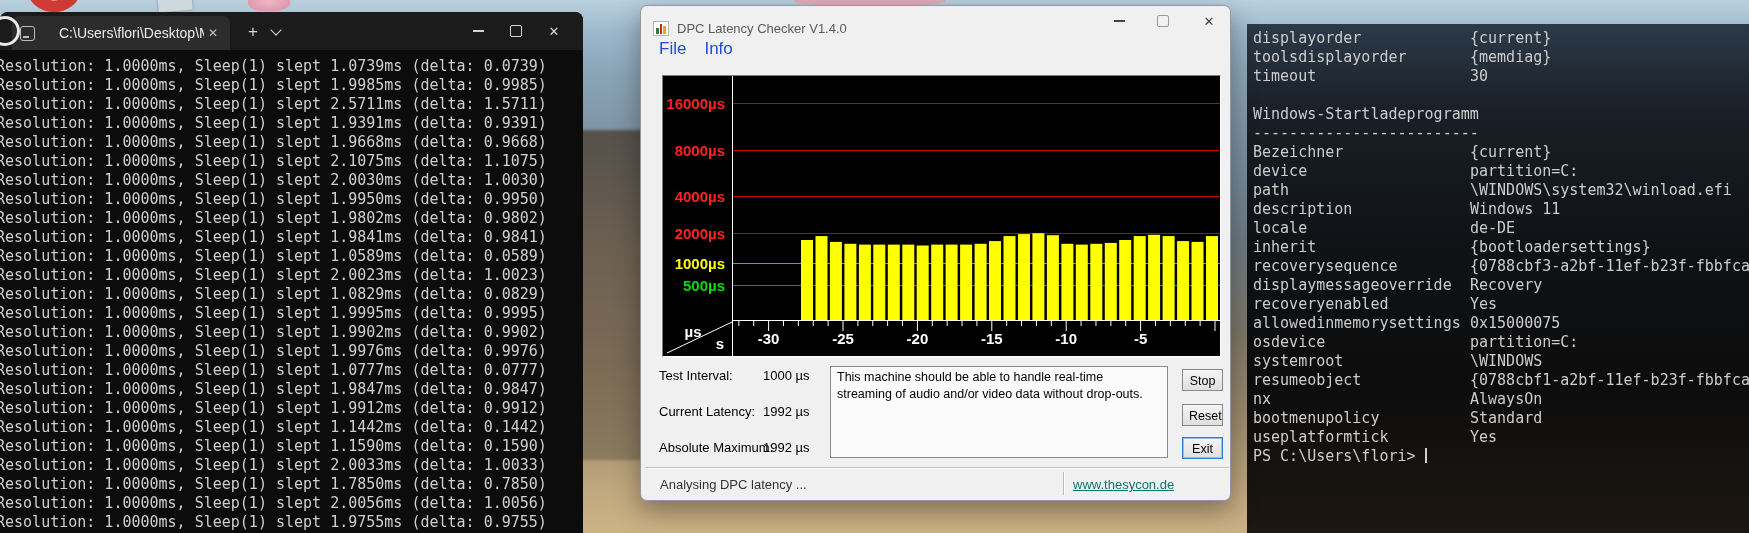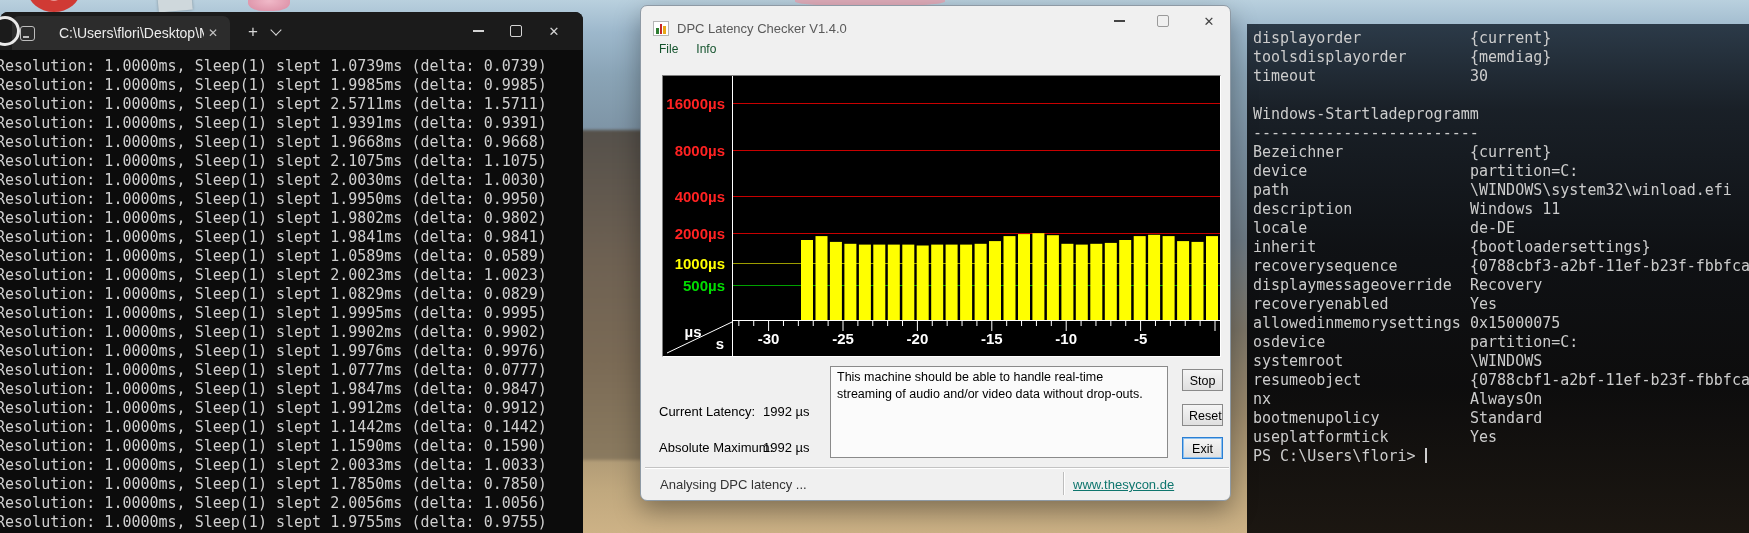--- a/index.html
+++ b/index.html
@@ -58,21 +58,21 @@
   .d-appicon i{display:block;width:3px;}
   .d-appicon .g{height:6px;background:#2e7d32;}
   .d-appicon .r{height:10px;background:#c62828;}
   .d-appicon .y{height:8px;background:#e6a817;}
   .d-title{margin-left:8px;font-size:13px;color:#5a5a5a;}
   .d-ctl{position:absolute;top:0;width:32px;height:30px;display:flex;align-items:center;justify-content:center;}
   .d-min{left:462px;} .d-max{left:506px;} .d-close{left:552px;}
   .d-min .bar-min{background:#444;}
   .d-max .box-max{border-color:#9a9a9a;}
   .d-close .x-glyph{color:#444;}
-  .d-menubar{height:25px;display:flex;align-items:center;padding-left:9px;font-size:12px;color:#14532d;}
+  .d-menubar{height:25px;display:flex;align-items:center;padding-left:9px;font-size:17px;color:#1d4ed8;}
   .d-menu-item{padding:2px 9px;}
   .d-chart{position:absolute;left:21px;top:69px;width:557px;height:280px;background:#000;
     border-top:1px solid #7e7e7e;border-left:1px solid #7e7e7e;
     border-bottom:1px solid #ffffff;border-right:1px solid #ffffff;box-sizing:content-box;}
   .d-stat{position:absolute;left:18px;font-size:13px;color:#000;width:340px;}
   .d-stat .v{position:absolute;left:104px;}
   .d-msgbox{position:absolute;left:189px;top:360px;width:338px;height:92px;background:#fbfbfb;
     border:1px solid #8a8a8a;box-sizing:border-box;font-size:12.5px;line-height:17px;
     color:#000;padding:2px 6px;}
   .d-btn{position:absolute;left:541px;width:41px;height:22px;border:1px solid #8a8a8a;border-radius:0;
@@ -235,20 +235,24 @@
           <text x="180" y="268" fill="#ffffff" text-anchor="middle" font-family="&quot;Liberation Sans&quot;, sans-serif" font-size="15" font-weight="700">-25</text>
           <text x="254.39999999999998" y="268" fill="#ffffff" text-anchor="middle" font-family="&quot;Liberation Sans&quot;, sans-serif" font-size="15" font-weight="700">-20</text>
           <text x="328.79999999999995" y="268" fill="#ffffff" text-anchor="middle" font-family="&quot;Liberation Sans&quot;, sans-serif" font-size="15" font-weight="700">-15</text>
           <text x="403.2" y="268" fill="#ffffff" text-anchor="middle" font-family="&quot;Liberation Sans&quot;, sans-serif" font-size="15" font-weight="700">-10</text>
           <text x="477.6" y="268" fill="#ffffff" text-anchor="middle" font-family="&quot;Liberation Sans&quot;, sans-serif" font-size="15" font-weight="700">-5</text>
           <line x1="4" y1="277" x2="69" y2="246" stroke="#ffffff" stroke-width="1"></line>
           <text x="30" y="261" fill="#ffffff" text-anchor="middle" font-family="&quot;Liberation Sans&quot;, sans-serif" font-size="15" font-weight="700">µs</text>
           <text x="57" y="273" fill="#ffffff" text-anchor="middle" font-family="&quot;Liberation Sans&quot;, sans-serif" font-size="15" font-weight="700">s</text>
         </svg></div>
 
+    <div class="d-stat" style="top:362px;">
+      <span>Test Interval:</span>
+      <span class="v">1000 µs</span>
+    </div>
     <div class="d-stat" style="top:398px;">
       <span>Current Latency:</span>
       <span class="v">1992 µs</span>
     </div>
     <div class="d-stat" style="top:434px;">
       <span>Absolute Maximum:</span>
       <span class="v">1992 µs</span>
     </div>
 
     <div class="d-msgbox">This machine should be able to handle real-time streaming of audio and/or video data without drop-outs.</div>

